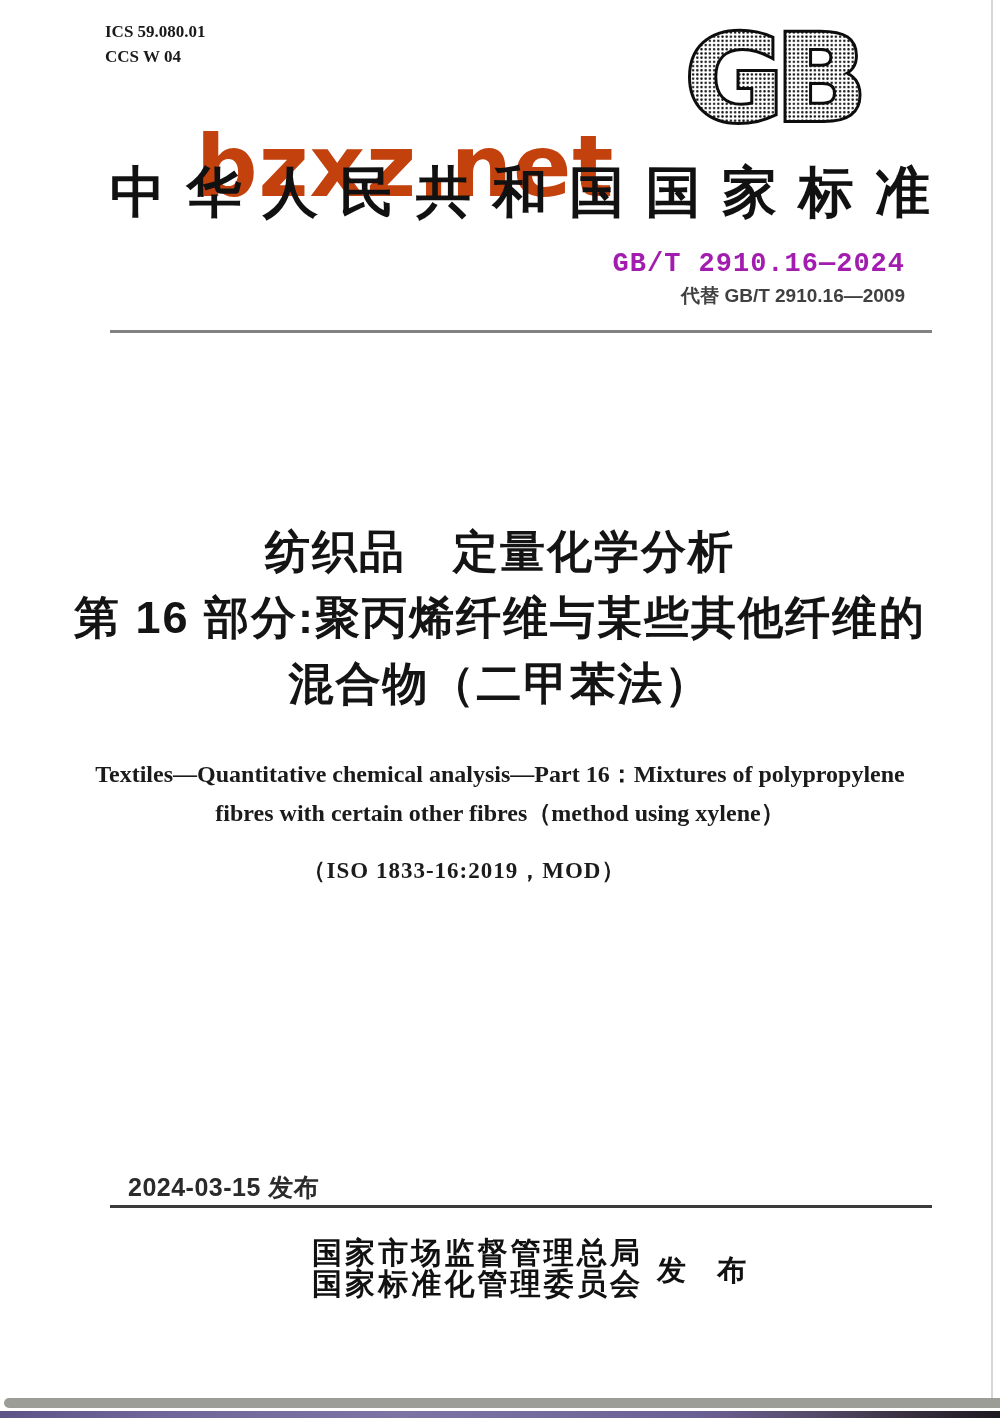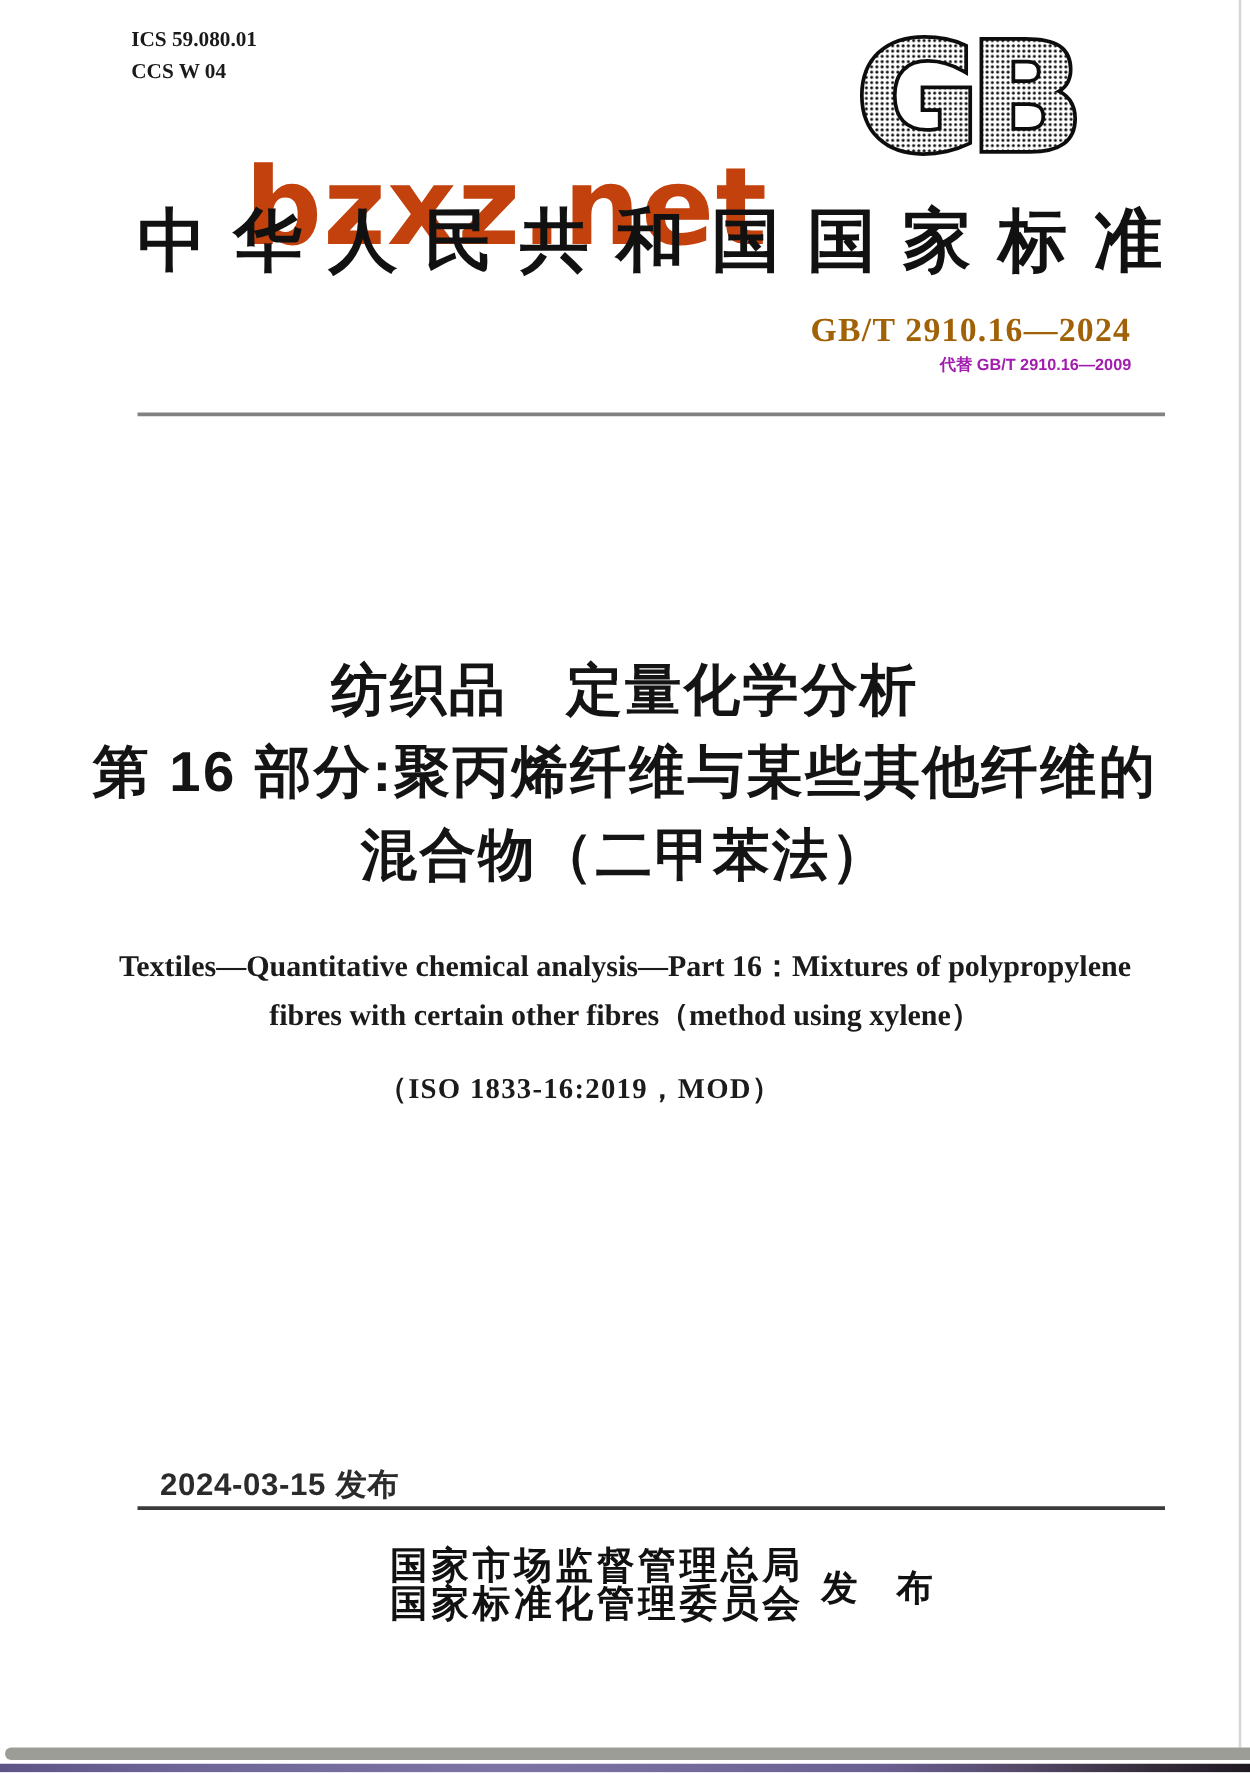--- a/index.html
+++ b/index.html
@@ -50,34 +50,34 @@
     font-weight: bold;
     font-size: 55px;
     color: #111111;
     white-space: nowrap;
   }
 
   .std-no {
     position: absolute;
     right: 95px;
     top: 249px;
-    font-family: Liberation Serif, serif;
+    font-family: Liberation Mono, monospace;
     font-weight: bold;
     font-size: 27px;
-    color: #a16207;
+    color: #a21caf;
     letter-spacing: 1px;
   }
   .replaces {
     position: absolute;
     right: 95px;
     top: 283px;
     font-family: "Liberation Sans", sans-serif;
     font-weight: bold;
-    font-size: 13px;
-    color: #a21caf;
+    font-size: 19px;
+    color: #404040;
   }
 
   .rule-top {
     position: absolute;
     left: 110px;
     top: 330px;
     width: 822px;
     height: 3px;
     background: #828282;
   }

